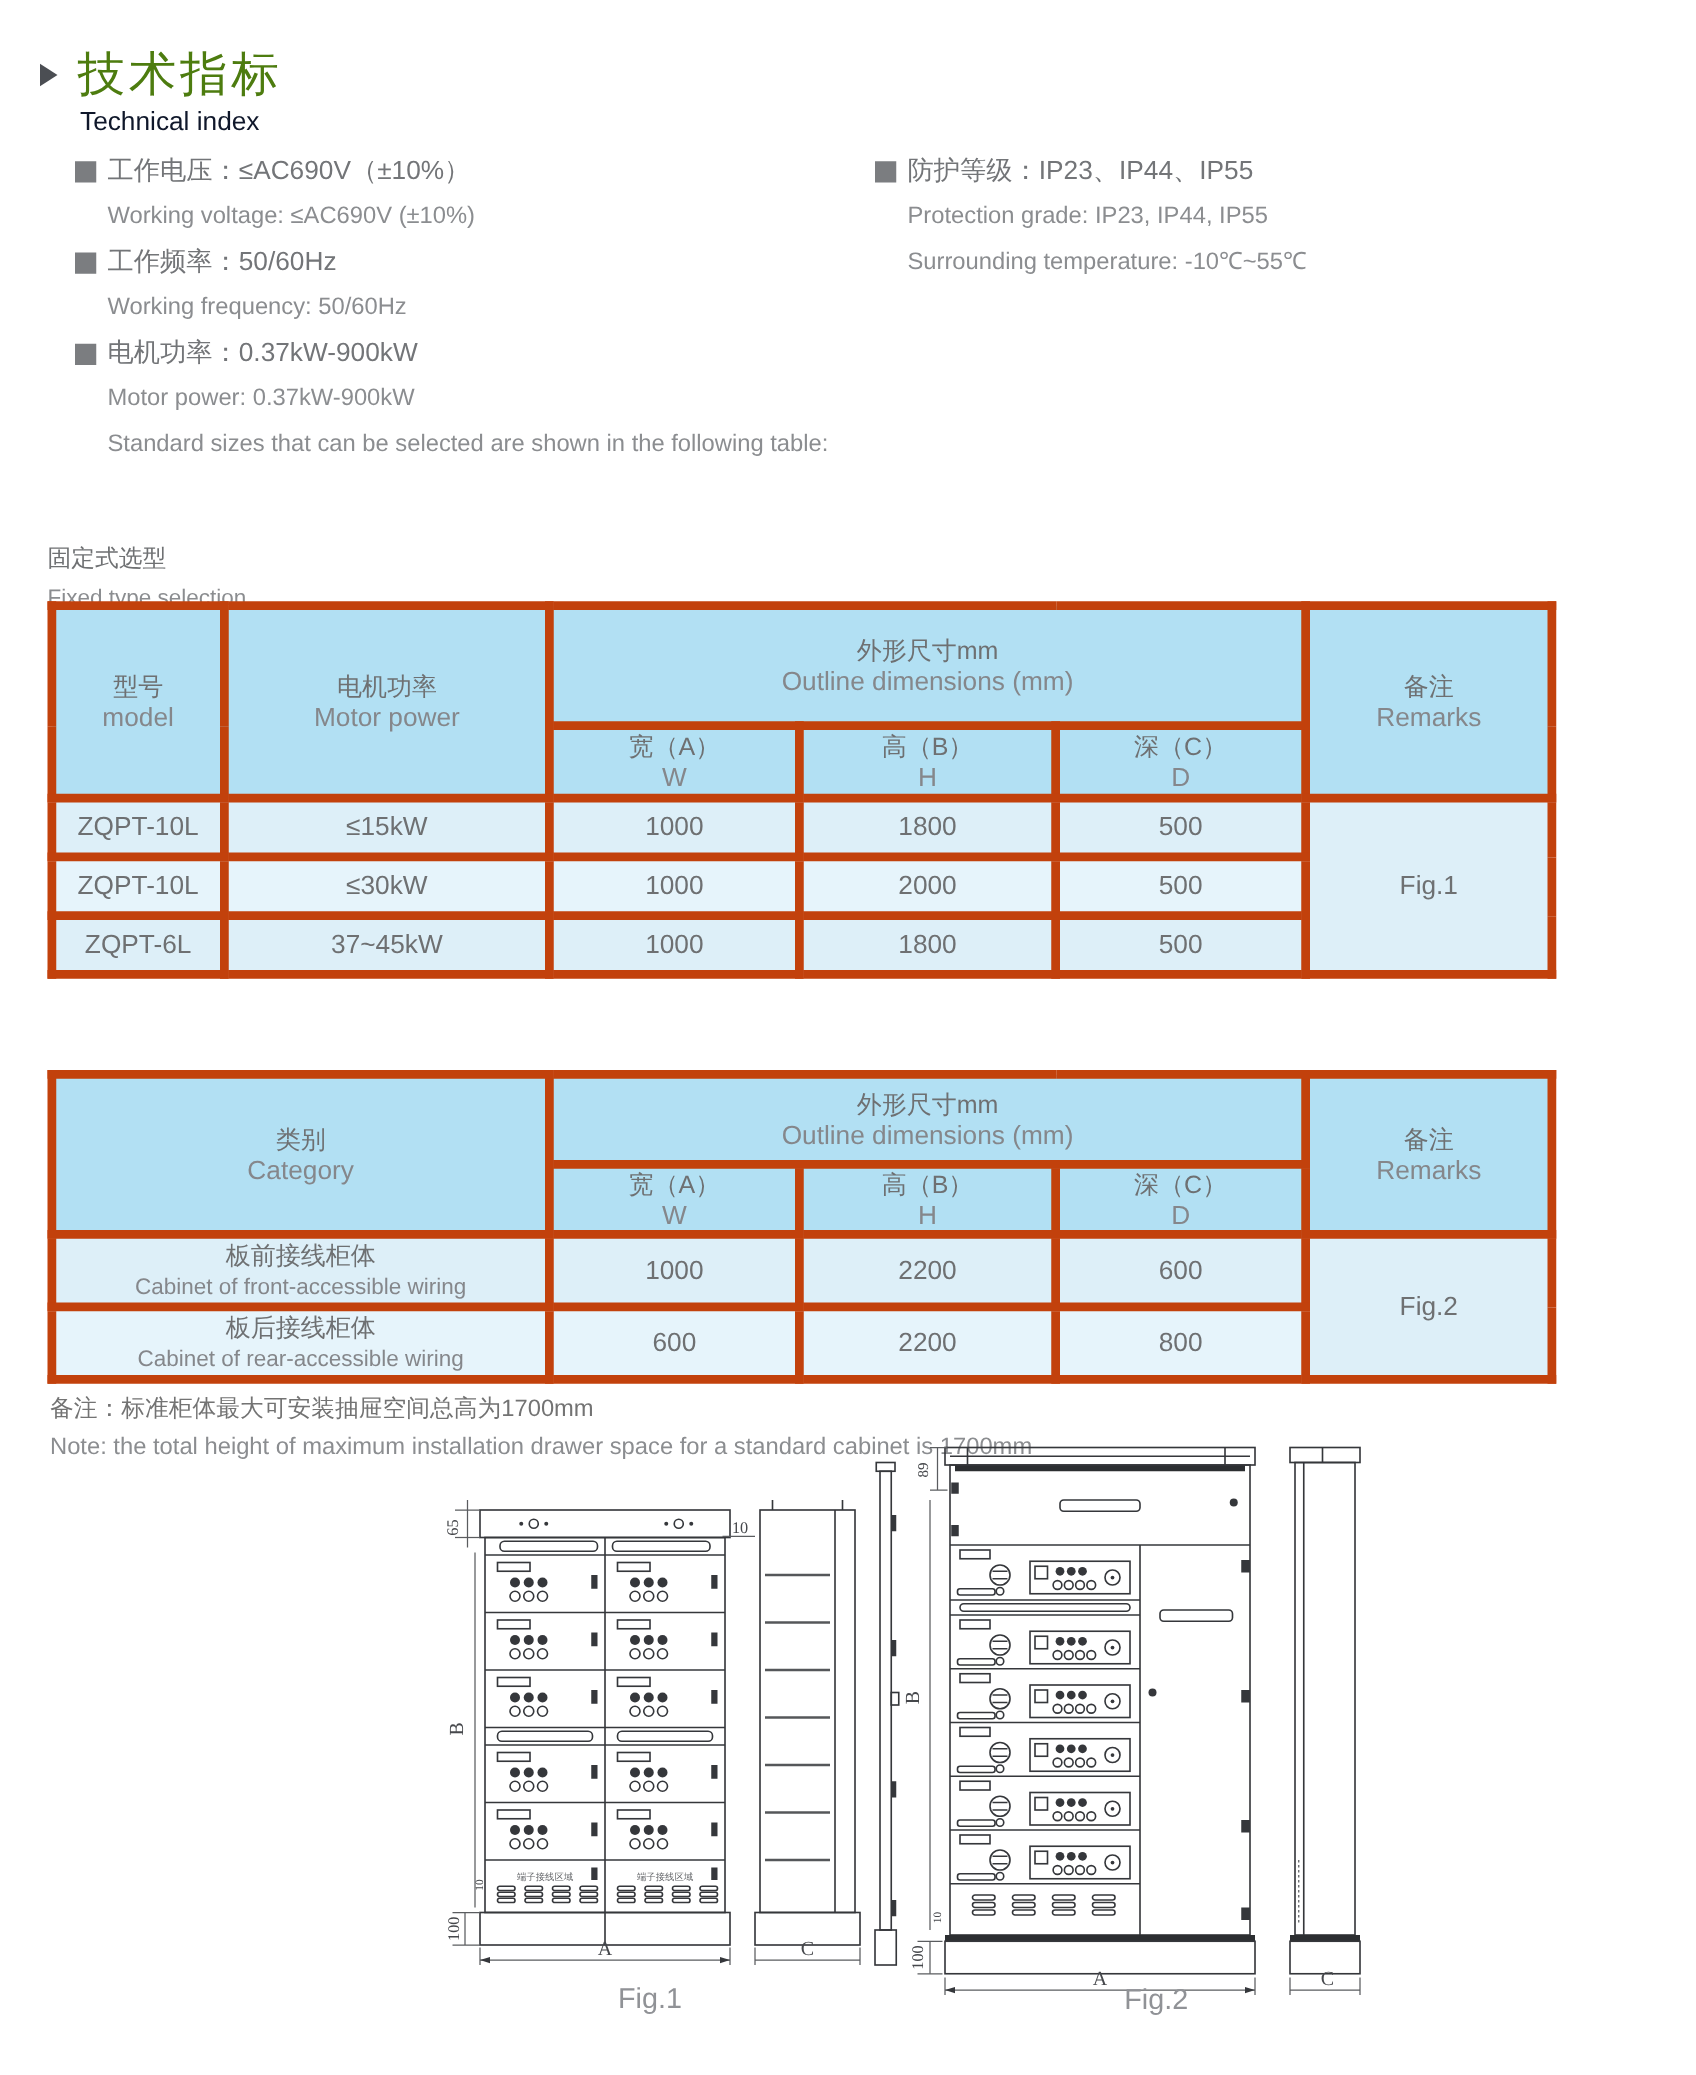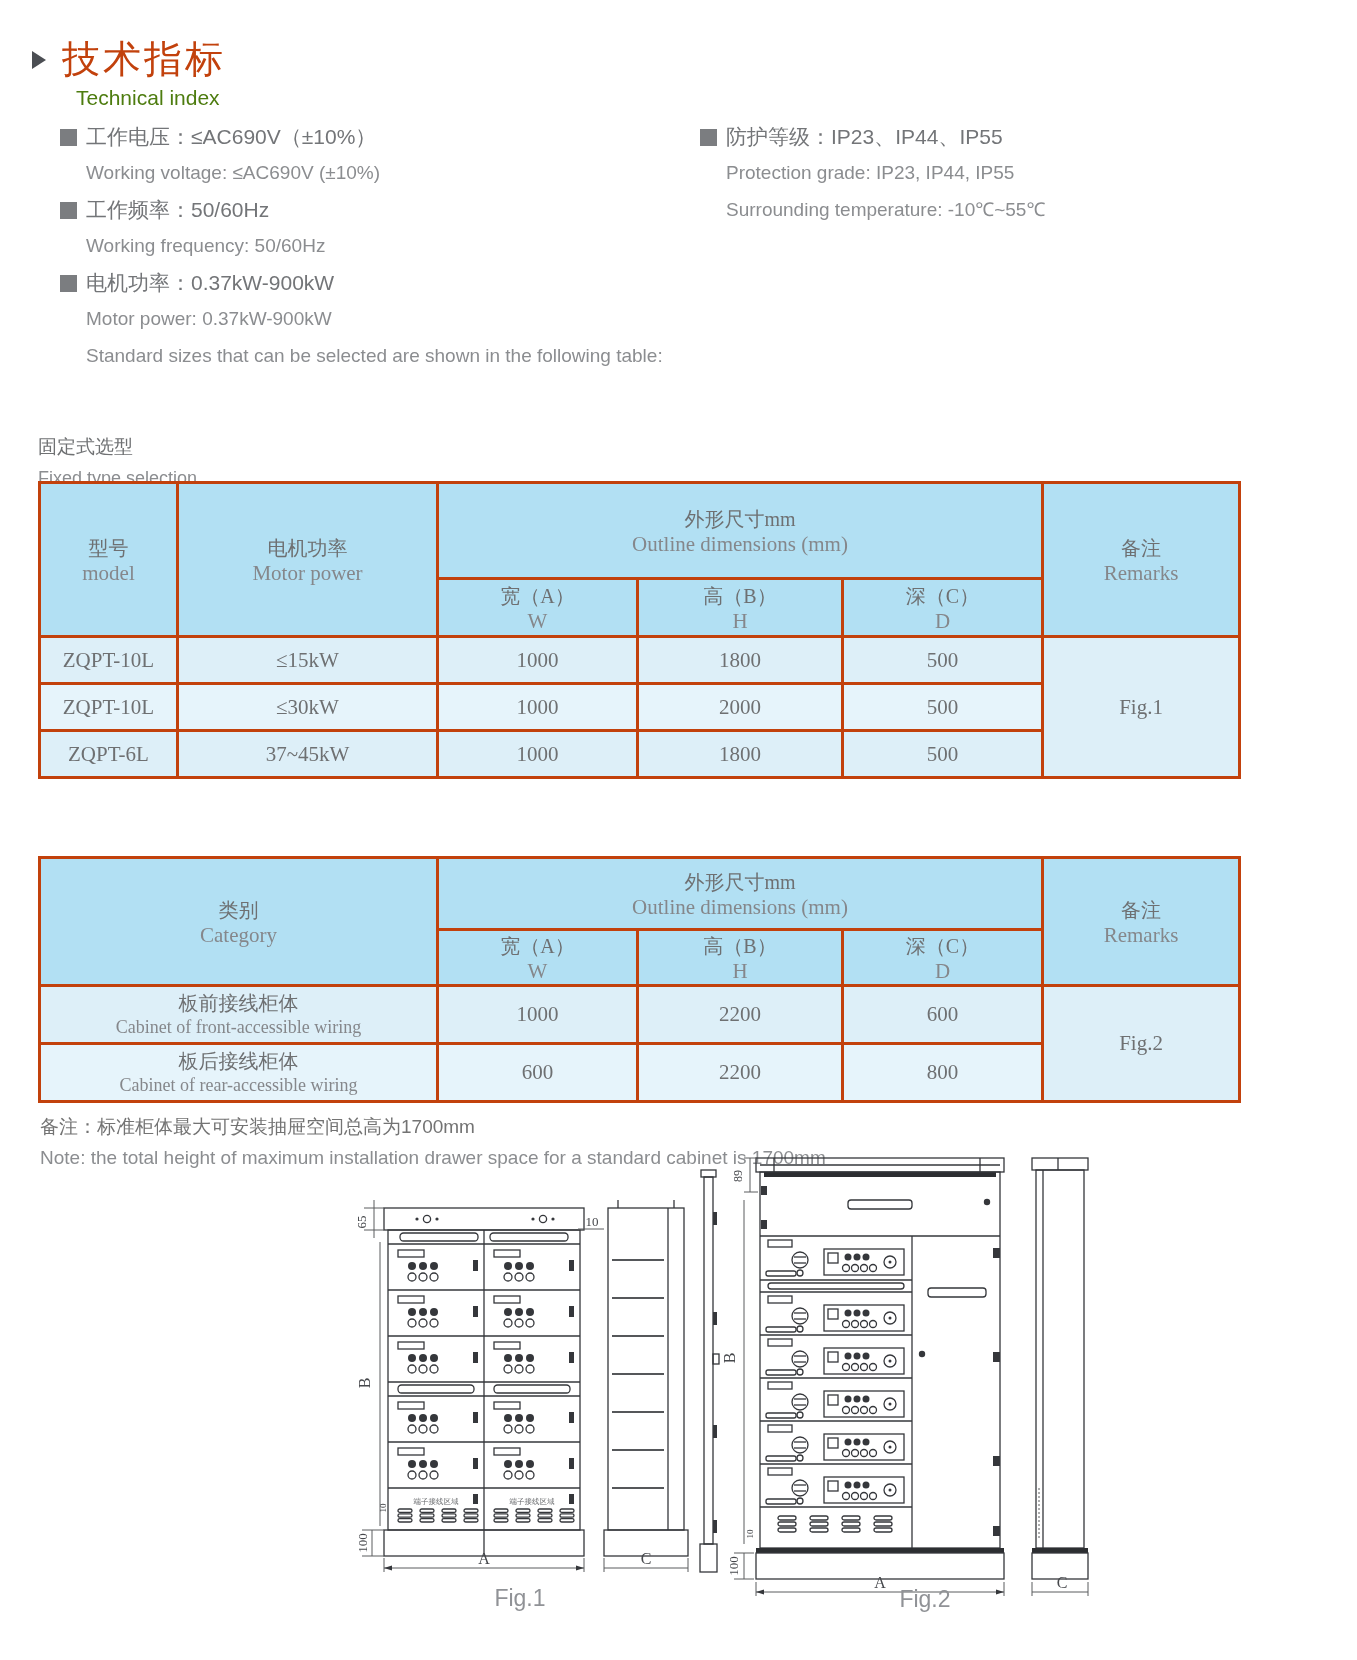--- a/index.html
+++ b/index.html
@@ -4,40 +4,40 @@
 <style>
   html,body{margin:0;padding:0;background:#fff;}
   .page{position:relative;width:1357px;height:1660px;background:#fff;overflow:hidden;
         font-family:"Liberation Sans",sans-serif;color:#77797c;}
 
   
   .hdr{position:absolute;left:30px;top:34px;width:500px;height:100px;}
   .tri{position:absolute;left:2px;top:17px;width:0;height:0;
        border-left:14px solid #4b4e53;border-top:9px solid transparent;border-bottom:9px solid transparent;}
   .title{position:absolute;left:32px;top:0;margin:0;font-size:38px;font-weight:500;
-         color:#c2410c;letter-spacing:3px;text-align:center;}
-  .subtitle{position:absolute;left:46px;top:52px;font-size:21px;color:#4d7c0f;}
+         color:#4d7c0f;letter-spacing:3px;text-align:center;}
+  .subtitle{position:absolute;left:34px;top:52px;font-size:21px;color:#0f172a;}
 
   
   .specs{position:absolute;width:640px;}
   .specs.left{left:60px;top:124px;}
   .specs.right{left:700px;top:124px;}
   .spec .zh{display:flex;align-items:center;font-size:21px;color:#737578;margin:0 0 10px 0;line-height:26px;}
   .sq{width:17px;height:17px;background:#7b7d80;margin-right:9px;flex:none;}
   .spec .en{font-size:19px;color:#8b8d90;margin:0 0 11px 26px;line-height:26px;}
   .spec.gap{margin-top:9px;}
 
   
   .seclab{position:absolute;left:38px;margin-top:12px;}
   .seclab .zh{font-size:19px;color:#6f7173;margin-bottom:8px;}
   .seclab .en{font-size:18px;color:#8b8d90;}
 
   
   table.dt{position:absolute;left:38px;width:1200px;border-collapse:collapse;table-layout:fixed;}
-  table.dt td{border:3px solid #c2410c;text-align:center;vertical-align:middle;padding:0;font-family:Liberation Serif, serif;}
+  table.dt td{border:7px solid #c2410c;text-align:center;vertical-align:middle;padding:0;}
   .hd{background:#b2e0f3;}
   .bd{background:#ddeff8;}
   .bd2{background:#e6f4fb;}
   .czh{font-size:20px;color:#6e7072;line-height:27px;}
   .cen{font-size:21px;color:#85878b;line-height:22px;}
   .num{font-size:21px;color:#6e7072;}
   .cat .czh{line-height:26px;}
   .cat .cen{font-size:18px;line-height:23px;}
 
   

